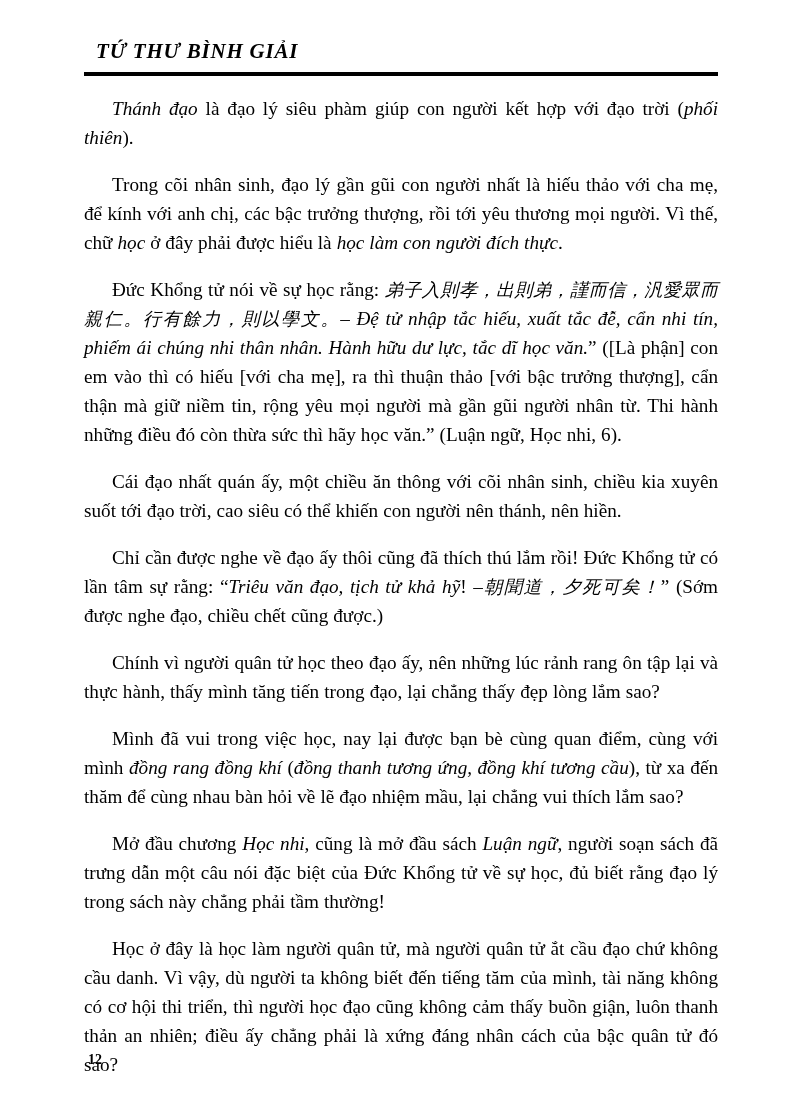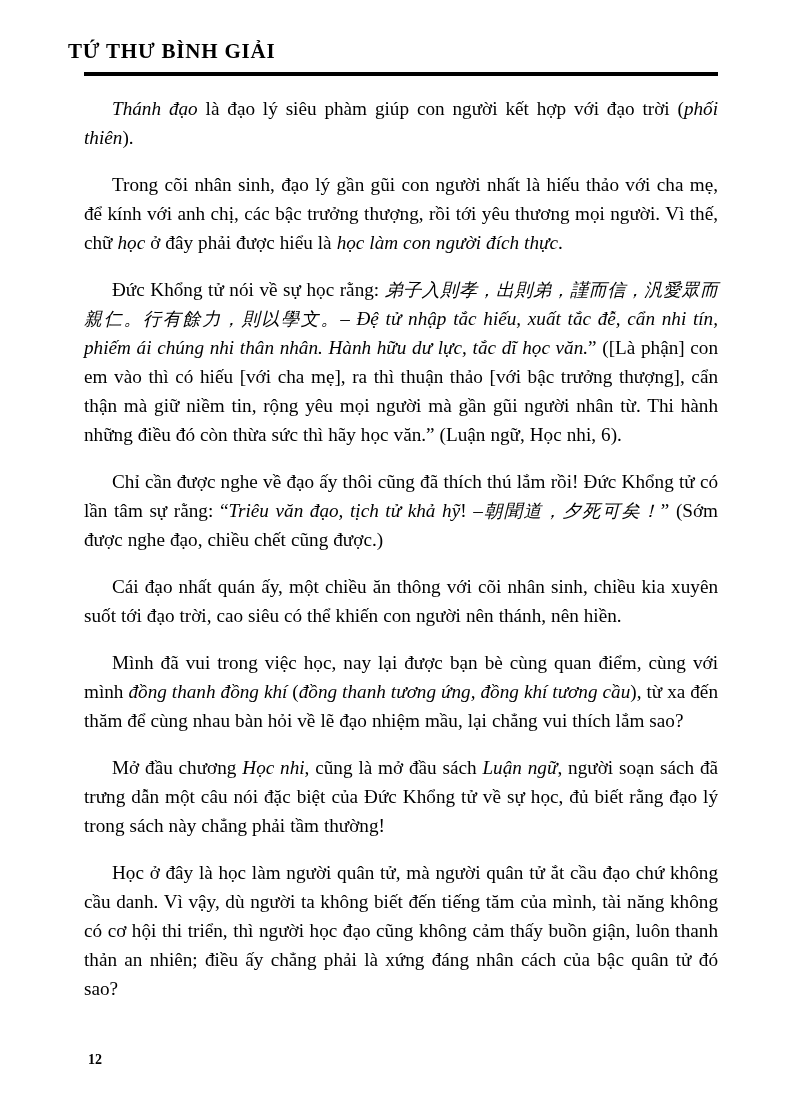--- a/index.html
+++ b/index.html
@@ -14,23 +14,24 @@
     background: #ffffff;
     box-sizing: border-box;
     font-family: "Liberation Serif", "DejaVu Serif", serif;
     color: #000000;
     overflow: hidden;
   }
 
   
   .running-head {
     position: absolute;
-    left: 68px;
+    left: 96px;
     top: 40px;
     width: 634px;
+    font-style: italic;
   }
   .running-head-title {
     font-family: "Liberation Serif", "DejaVu Serif", serif;
     font-weight: bold;
     font-size: 21px;
     letter-spacing: 0.8px;
     line-height: 1.1;
     white-space: nowrap;
   }
   .head-rule {
@@ -92,26 +93,27 @@
   <div class="head-rule"></div>
 
   <div class="body-block">
 
     <p class="para"><span class="it">Thánh đạo</span><span> là đạo lý siêu phàm giúp con người kết hợp với đạo trời (</span><span class="it">phối thiên</span><span>).</span></p>
 
     <p class="para"><span>Trong cõi nhân sinh, đạo lý gần gũi con người nhất là hiếu thảo với cha mẹ, để kính với anh chị, các bậc trưởng thượng, rồi tới yêu thương mọi người. Vì thế, chữ </span><span class="it">học</span><span> ở đây phải được hiểu là </span><span class="it">học làm con người đích thực</span><span>.</span></p>
 
     <p class="para"><span>Đức Khổng tử nói về sự học rằng: </span><span class="han">弟子入則孝，出則弟，謹而信，汎愛眾而親仁。行有餘力，則以學文。</span><span>– </span><span class="it">Đệ tử nhập tắc hiếu, xuất tắc đễ, cẩn nhi tín, phiếm ái chúng nhi thân nhân. Hành hữu dư lực, tắc dĩ học văn.</span><span>” ([Là phận] con em vào thì có hiếu [với cha mẹ], ra thì thuận thảo [với bậc trưởng thượng], cẩn thận mà giữ niềm tin, rộng yêu mọi người mà gần gũi người nhân từ. Thi hành những điều đó còn thừa sức thì hãy học văn.” (Luận ngữ, Học nhi, 6).</span></p>
 
+    <p class="para"><span>Cái đạo nhất quán ấy, một chiều ăn thông với cõi nhân sinh, chiều kia xuyên suốt tới đạo trời, cao siêu có thể khiến con người nên thánh, nên hiền.</span></p>
+
     <p class="para"><span>Chỉ cần được nghe về đạo ấy thôi cũng đã thích thú lắm rồi! Đức Khổng tử có lần tâm sự rằng: “</span><span class="it">Triêu văn đạo, tịch tử khả hỹ</span><span>! –</span><span class="han">朝聞道，夕死可矣！</span><span>” (Sớm được nghe đạo, chiều chết cũng được.)</span></p>
 
-    <p class="para"><span>Cái đạo nhất quán ấy, một chiều ăn thông với cõi nhân sinh, chiều kia xuyên suốt tới đạo trời, cao siêu có thể khiến con người nên thánh, nên hiền.</span></p>
+    <p class="para"><span>Chính vì người quân tử học theo đạo ấy, nên những lúc rảnh rang ôn tập lại và thực hành, thấy mình tăng tiến trong đạo, lại chẳng thấy đẹp lòng lắm sao?</span></p>
 
-
-    <p class="para"><span>Mình đã vui trong việc học, nay lại được bạn bè cùng quan điểm, cùng với mình </span><span class="it">đồng thanh đồng khí</span><span> (</span><span class="it">đồng thanh tương ứng, đồng khí tương cầu</span><span>), từ xa đến thăm để cùng nhau bàn hỏi về lẽ đạo nhiệm mầu, lại chẳng vui thích lắm sao?</span></p>
+    <p class="para"><span>Mình đã vui trong việc học, nay lại được bạn bè cùng quan điểm, cùng với mình </span><span class="it">đồng rang đồng khí</span><span> (</span><span class="it">đồng thanh tương ứng, đồng khí tương cầu</span><span>), từ xa đến thăm để cùng nhau bàn hỏi về lẽ đạo nhiệm mầu, lại chẳng vui thích lắm sao?</span></p>
 
     <p class="para"><span>Mở đầu chương </span><span class="it">Học nhi</span><span>, cũng là mở đầu sách </span><span class="it">Luận ngữ</span><span>, người soạn sách đã trưng dẫn một câu nói đặc biệt của Đức Khổng tử về sự học, đủ biết rằng đạo lý trong sách này chẳng phải tầm thường!</span></p>
 
     <p class="para"><span>Học ở đây là học làm người quân tử, mà người quân tử ắt cầu đạo chứ không cầu danh. Vì vậy, dù người ta không biết đến tiếng tăm của mình, tài năng không có cơ hội thi triển, thì người học đạo cũng không cảm thấy buồn giận, luôn thanh thản an nhiên; điều ấy chẳng phải là xứng đáng nhân cách của bậc quân tử đó sao?</span></p>
 
   </div>
 
   <div class="folio">12</div>
 
 </div>

